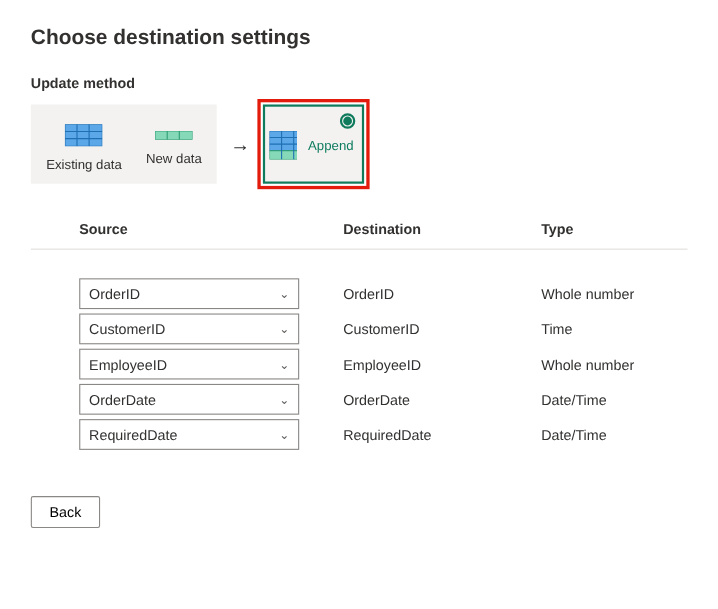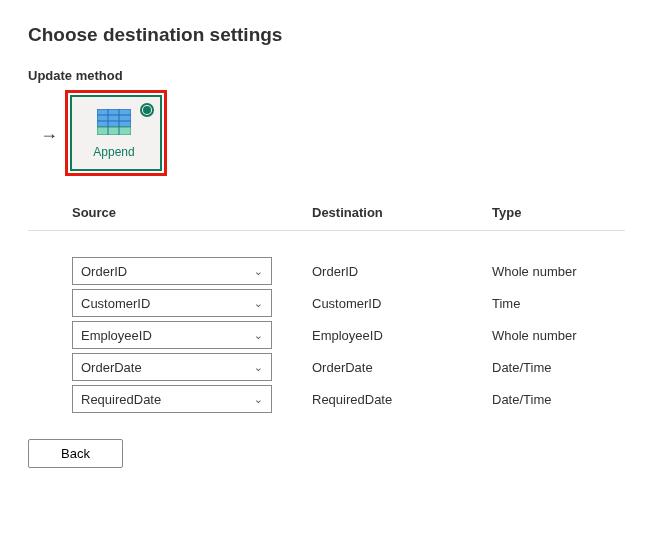--- a/index.html
+++ b/index.html
@@ -52,21 +52,21 @@
     padding: 0 12px;
     font-size: 18px;
   }
   .option-card {
     background: #f3f2f1;
     width: 92px;
     margin-right: 8px;
     padding: 12px 8px 10px 4px;
     position: relative;
     display: flex;
-    flex-direction: column;
+    flex-direction: row;
     align-items: center;
     gap: 10px;
     border: 2px solid transparent;
     cursor: pointer;
   }
   .option-card.selected {
     border: 2px solid #0f7b5c;
     outline: 3px solid #e31b0c;
     outline-offset: 2px;
   }
@@ -116,40 +116,60 @@
     background: #fff;
     height: 28px;
     padding: 0 8px;
     font-size: 13px;
     cursor: pointer;
   }
   .chev { font-size: 11px; color: #605e5c; }
   .dest-cell, .type-cell { font-size: 13px; color: #323130; }
 
   .back-btn {
-    margin-top: 24px;
+    margin-top: 40px;
     border: 1px solid #8a8886;
     background: #fff;
-    padding: 6px 32px;
+    padding: 6px 16px;
     font-size: 13px;
     border-radius: 2px;
     cursor: pointer;
   }
 </style>
 </head>
 <body>
 
 
 
 <h1 class="page-title">Choose destination settings</h1>
 
 <div class="section-label">Update method</div>
 
 <div class="method-row">
 
+  <div class="diagram-box">
+    <div class="diagram-col">
+      <svg class="tbl" width="34" height="20">
+        <rect x="0" y="0" width="34" height="20" fill="#5ba7e8" stroke="#1f6fb3"></rect>
+        <line x1="0" y1="6.5" x2="34" y2="6.5" stroke="#1f6fb3"></line>
+        <line x1="0" y1="13" x2="34" y2="13" stroke="#1f6fb3"></line>
+        <line x1="11" y1="0" x2="11" y2="20" stroke="#1f6fb3"></line>
+        <line x1="22" y1="0" x2="22" y2="20" stroke="#1f6fb3"></line>
+      </svg>
+      <span class="diagram-caption">Existing data</span>
+    </div>
+    <div class="diagram-col">
+      <svg class="tbl" width="34" height="8">
+        <rect x="0" y="0" width="34" height="8" fill="#86d9b8" stroke="#2f9e74"></rect>
+        <line x1="11" y1="0" x2="11" y2="8" stroke="#2f9e74"></line>
+        <line x1="22" y1="0" x2="22" y2="8" stroke="#2f9e74"></line>
+      </svg>
+      <span class="diagram-caption">New data</span>
+    </div>
+  </div>
 
   <div class="arrow-col">→</div>
 
   <div class="option-card selected">
     <div class="radio-dot">
         <div class="inner"></div>
       </div>
     <svg class="tbl" width="34" height="26">
       <rect x="0" y="0" width="34" height="18" fill="#5ba7e8" stroke="#1f6fb3"></rect>
       <line x1="0" y1="6" x2="34" y2="6" stroke="#1f6fb3"></line>

